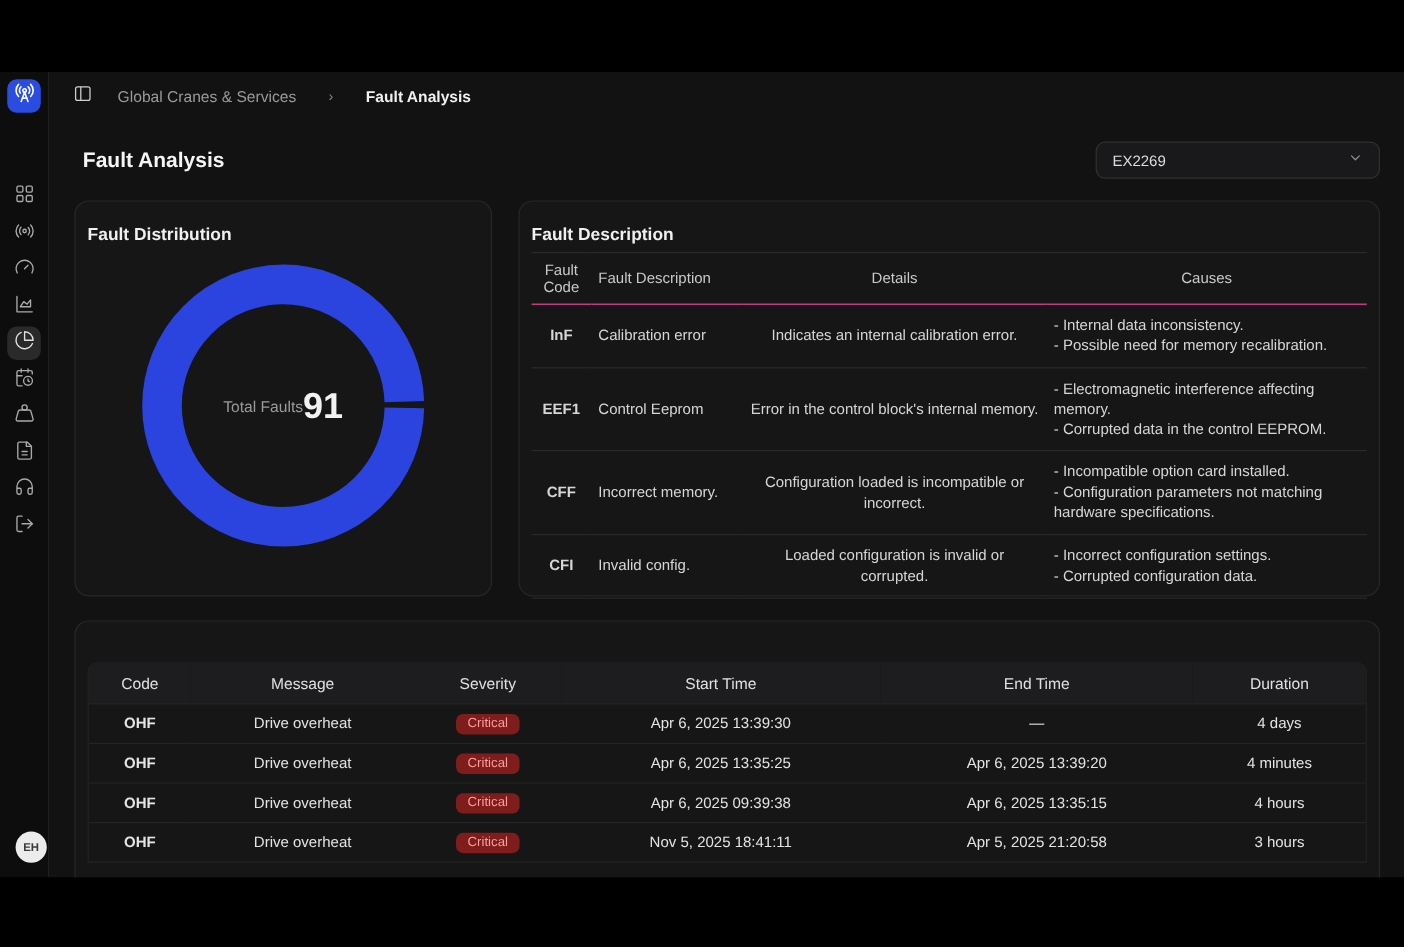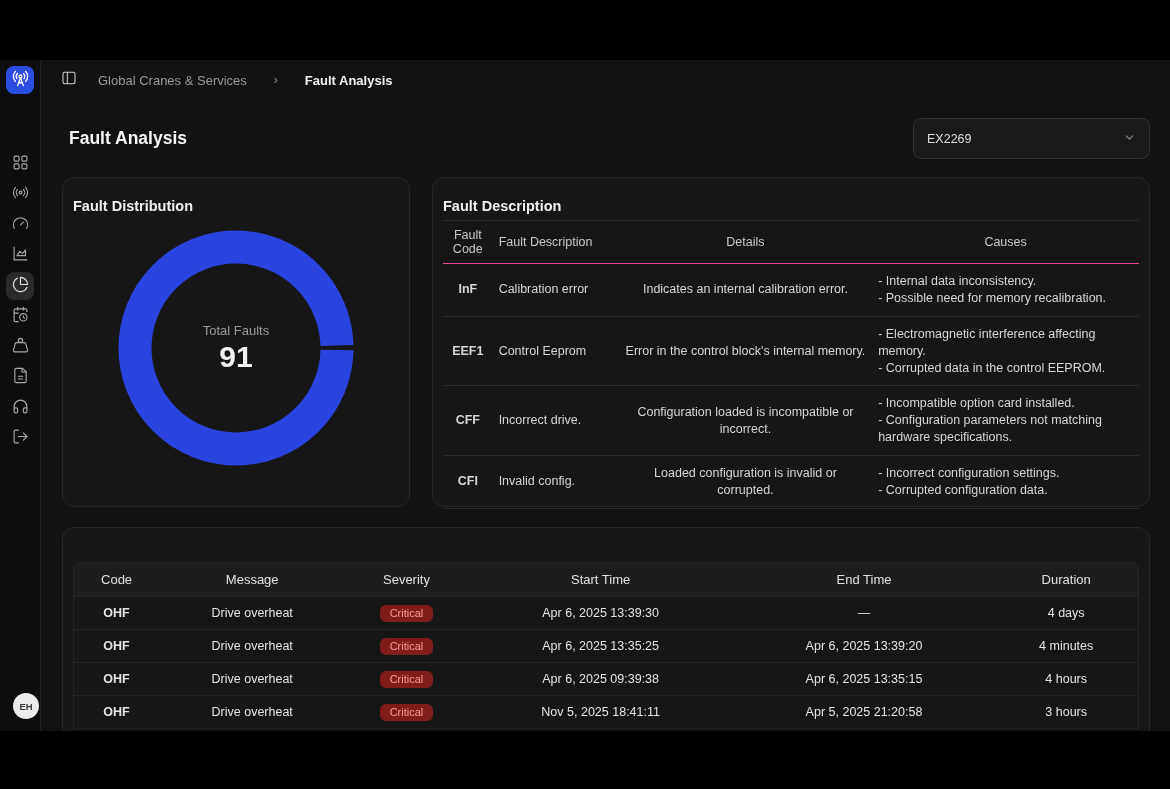--- a/index.html
+++ b/index.html
@@ -24,32 +24,32 @@
   .topbar { height:40px; display:flex; align-items:center; padding-left:19px; flex:none; }
   .panel-toggle { width:18px; height:18px; display:flex; align-items:center; justify-content:center; cursor:pointer; }
   .panel-toggle svg { width:16px; height:16px; stroke:#cfcfcf; fill:none; stroke-width:1.6; }
   .crumbs { display:flex; align-items:center; gap:27px; margin-left:20px; font-size:13px; }
   .crumb-root { color:#9a9a9a; cursor:pointer; }
   .crumb-sep { color:#8a8a8a; font-size:12px; }
   .crumb-cur { color:#f0f0f0; font-weight:600; }
 
   .page-header { display:flex; align-items:center; justify-content:space-between; padding:18px 20px 0 28px; flex:none; }
   .page-title { color:#f5f5f5; font-size:17.5px; font-weight:700; }
-  .device-select { width:237px; height:41px; background:#19191b; border:1px solid #313133; border-radius:8px; display:flex; align-items:center; justify-content:space-between; padding:0 13px; cursor:pointer; }
+  .device-select { width:237px; height:31px; background:#19191b; border:1px solid #313133; border-radius:8px; display:flex; align-items:center; justify-content:space-between; padding:0 13px; cursor:pointer; }
   .device-select .val { color:#dedede; font-size:12.5px; }
   .device-select svg { width:13px; height:13px; stroke:#8f8f8f; fill:none; stroke-width:2; stroke-linecap:round; stroke-linejoin:round; }
 
   .cards-row { display:flex; gap:22px; margin:18px 20px 0 21px; flex:none; }
   .card { background:#161616; border:1px solid #272727; border-radius:12px; padding:20px 10px; }
   .card-title { color:#f0f0f0; font-size:14.5px; font-weight:700; }
 
   .dist-card { width:348px; height:330px; flex:none; }
   .donut-wrap { position:relative; width:236px; height:236px; margin:16px auto 0; }
   .donut-wrap svg { display:block; }
-  .donut-center { position:absolute; inset:0; display:flex; flex-direction:column; align-items:center; justify-content:center; }
+  .donut-center { position:absolute; inset:0; display:flex; flex-direction:row; align-items:center; justify-content:center; }
   .donut-label { color:#9a9a9a; font-size:13px; }
   .donut-value { color:#f2f2f2; font-size:30px; font-weight:700; margin-top:2px; }
 
   .desc-card { flex:1; height:330px; }
   table.desc { width:100%; border-collapse:collapse; margin-top:6px; table-layout:fixed; }
   table.desc th { color:#c9c9c9; font-weight:400; font-size:12.5px; padding:7px 6px; border-bottom:1px solid #ec4899; border-top:1px solid #2a2a2a; }
   table.desc td { color:#d6d6d6; font-size:12.5px; padding:9px 6px; border-bottom:1px solid #2a2a2a; line-height:1.35; vertical-align:middle; }
   .col-code { width:48px; text-align:center; }
   .col-descr { width:122px; text-align:left; }
   .col-details { width:245px; text-align:center; }
@@ -231,21 +231,21 @@
                 <td class="col-code cell-code">EEF1</td>
                 <td class="col-descr">Control Eeprom</td>
                 <td class="col-details">Error in the control block's internal memory.</td>
                 <td class="col-causes">
                   <div>- Electromagnetic interference affecting memory.</div>
                   <div>- Corrupted data in the control EEPROM.</div>
                 </td>
               </tr>
               <tr>
                 <td class="col-code cell-code">CFF</td>
-                <td class="col-descr">Incorrect drive.</td>
+                <td class="col-descr">Incorrect memory.</td>
                 <td class="col-details">Configuration loaded is incompatible or incorrect.</td>
                 <td class="col-causes">
                   <div>- Incompatible option card installed.</div>
                   <div>- Configuration parameters not matching hardware specifications.</div>
                 </td>
               </tr>
               <tr>
                 <td class="col-code cell-code">CFI</td>
                 <td class="col-descr">Invalid config.</td>
                 <td class="col-details">Loaded configuration is invalid or corrupted.</td>

